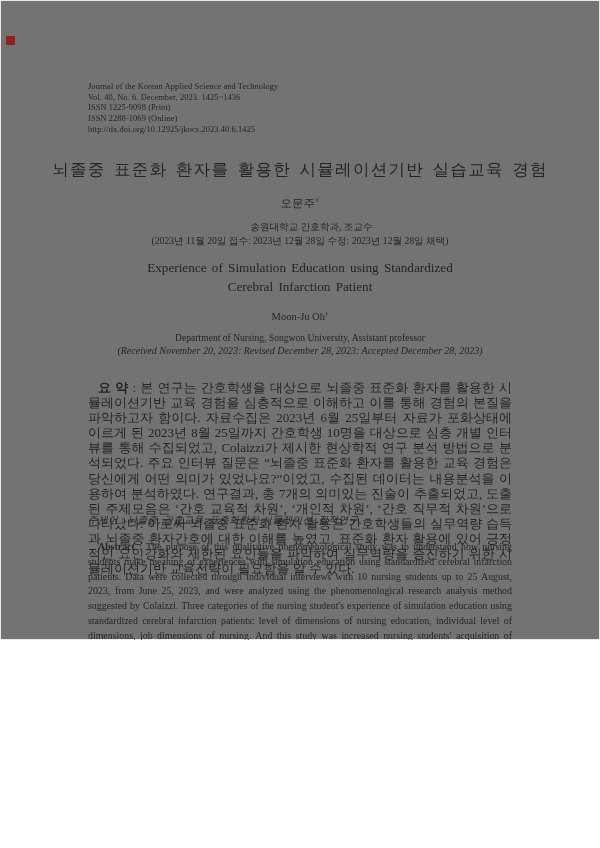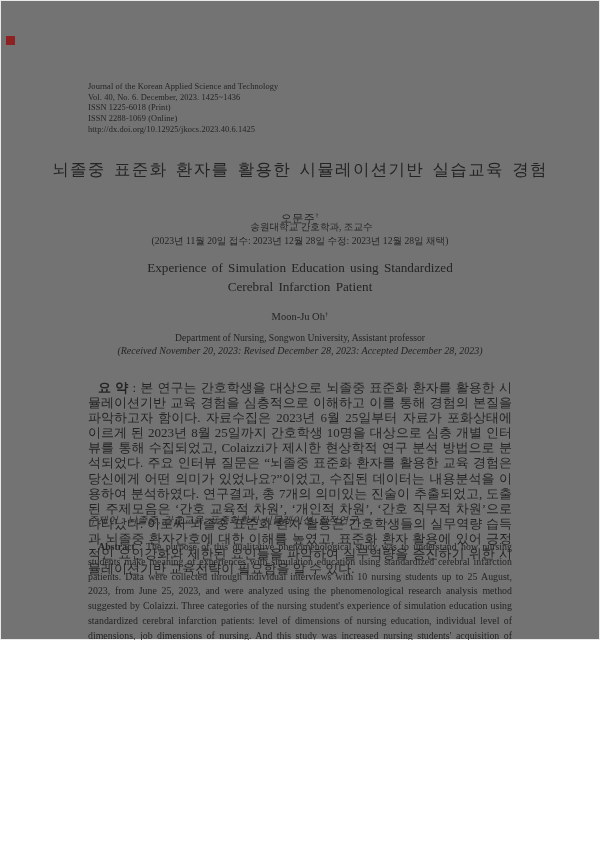--- a/index.html
+++ b/index.html
@@ -11,21 +11,21 @@
     font-family:"Liberation Serif","DejaVu Serif",serif;
     color:#242424;
     overflow:hidden;
   }
   .corner-mark { position:absolute; left:6px; top:36px; width:9px; height:9px; background:#8e2222; }
 
   .jheader { position:absolute; left:88px; top:82px; font-size:8.4px; line-height:10.7px; letter-spacing:0.1px; }
   .centered { position:absolute; left:0; right:0; text-align:center; }
 
   .kr-title  { top:159px; font-size:16.5px; font-weight:normal; letter-spacing:1.3px; word-spacing:3px; }
-  .kr-author { top:211px; font-size:11px; letter-spacing:0.5px; }
+  .kr-author { top:196px; font-size:11px; letter-spacing:0.5px; }
   .kr-affil  { top:221px; font-size:9.6px;padding-left:23px; }
   .kr-dates  { top:235px; font-size:9.6px; }
 
   .en-title  { top:259px; font-size:13.2px; line-height:18.6px; word-spacing:2px; }
   .en-author { top:311px; font-size:10.5px;text-align:center; }
   .en-affil  { top:332px; font-size:9.6px; }
   .en-dates  { top:345px; font-size:10px; font-style:italic;text-align:center; }
 
   .abs-kr {
     position:absolute; left:88px; width:424px; top:380px;
@@ -48,21 +48,21 @@
 </head>
 <body>
 
 <div class="sheet">
 
   <div class="corner-mark"></div>
 
   <div class="jheader">
     <div>Journal of the Korean Applied Science and Technology</div>
     <div>Vol. 40, No. 6. December, 2023. 1425~1436</div>
-    <div>ISSN 1225-6018 (Print)</div>
+    <div>ISSN 1225-9098 (Print)</div>
     <div>ISSN 2288-1069 (Online)</div>
     <div>http://dx.doi.org/10.12925/jkocs.2023.40.6.1425</div>
   </div>
 
   <div class="centered kr-title">뇌졸중 표준화 환자를 활용한 시뮬레이션기반 실습교육 경험</div>
 
   <div class="centered kr-author"><span>오문주</span><sup class="mark">†</sup></div>
 
   <div class="centered kr-affil">송원대학교 간호학과, 조교수</div>
   <div class="centered kr-dates">(2023년 11월 20일 접수: 2023년 12월 28일 수정: 2023년 12월 28일 채택)</div>

